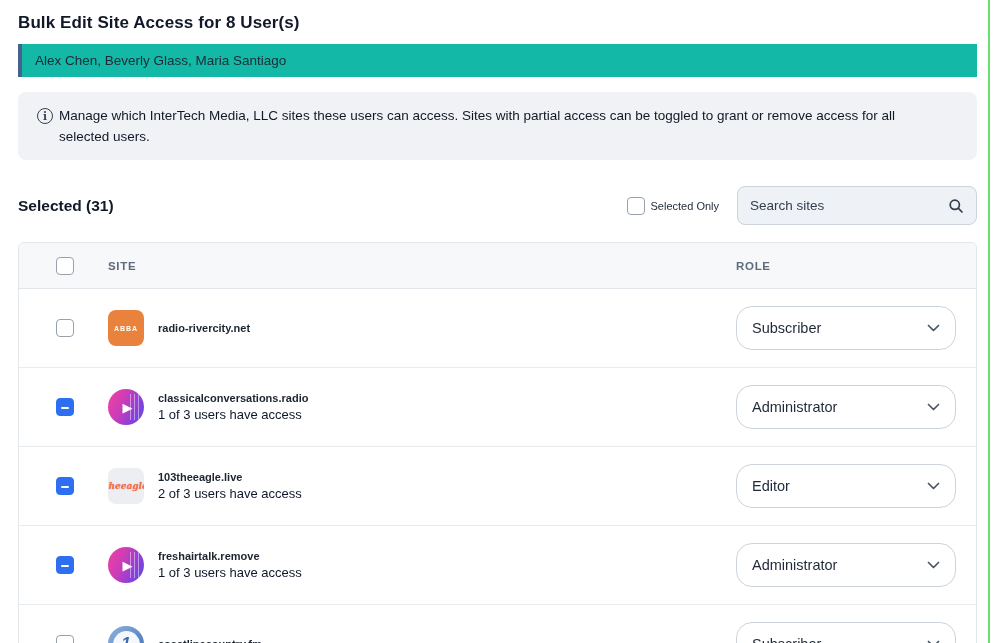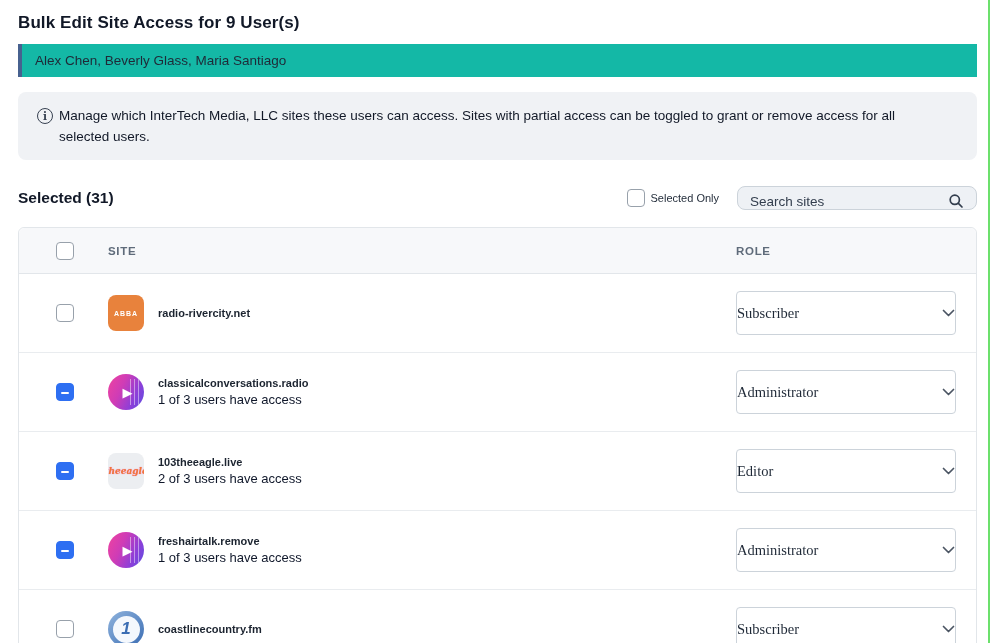--- a/index.html
+++ b/index.html
@@ -86,26 +86,26 @@
     background:#fff;
     border-radius:1px;
   }
   .selected-only-label {
     margin-left:6px;
     font-size:11px;
     color:#1f2937;
   }
   .search-box {
     margin-left:18px;
-    width:240px; height:24px;
+    width:240px; height:39px;
     background:#eef1f5;
     border:1px solid #ccd3da;
     border-radius:8px;
     display:flex;
-    align-items:flex-end;
+    align-items:center;
     padding:0 12px;
   }
   .search-box input {
     flex:1;
     border:none;
     background:transparent;
     outline:none;
     font-size:13.5px;
     color:#1f2937;
     font-family:inherit;
@@ -214,44 +214,43 @@
     display:flex; align-items:center; justify-content:center;
     font-size:17px; font-weight:700; font-style:italic;
     color:#3b6db3;
   }
 
   .role-cell { display:flex; }
   .role-select {
     width:220px; height:44px;
     background:#fff;
     border:1px solid #ccd3da;
-    border-radius:4px;
+    border-radius:16px;
     display:flex;
     align-items:center;
-    padding:0 0;
+    padding:0 15px;
     font-size:14.5px;
     color:#1f2937;
     cursor:pointer;
-    font-family:Liberation Serif, serif;
   }
   .role-select .chev { margin-left:auto; display:flex; }
 
   .edge-line {
     position:absolute;
     left:988px; top:0;
     width:2px; height:643px;
     background:#6ce06c;
   }
 </style>
 </head>
 <body>
 
 <div class="content">
 
-  <div class="page-title">Bulk Edit Site Access for 9 User(s)</div>
+  <div class="page-title">Bulk Edit Site Access for 8 User(s)</div>
 
   <div class="users-box">Alex Chen, Beverly Glass, Maria Santiago</div>
 
   <div class="info-box">
     <span class="info-icon">i</span>
     <span>Manage which InterTech Media, LLC sites these users can access. Sites with partial access can be toggled to grant or remove access for all selected users.</span>
   </div>
 
   <div class="toolbar">
     <div class="selected-count">Selected (31)</div>

